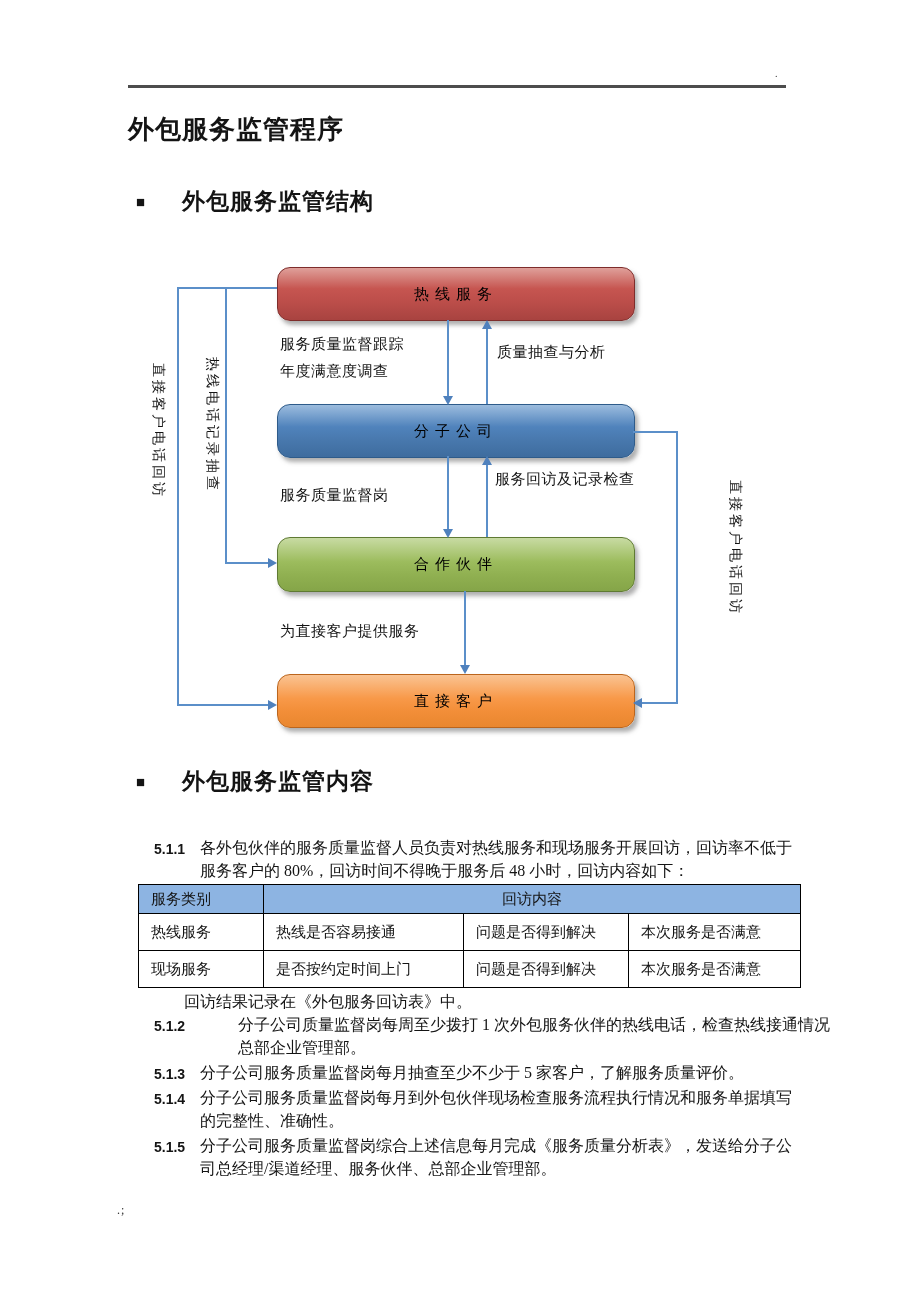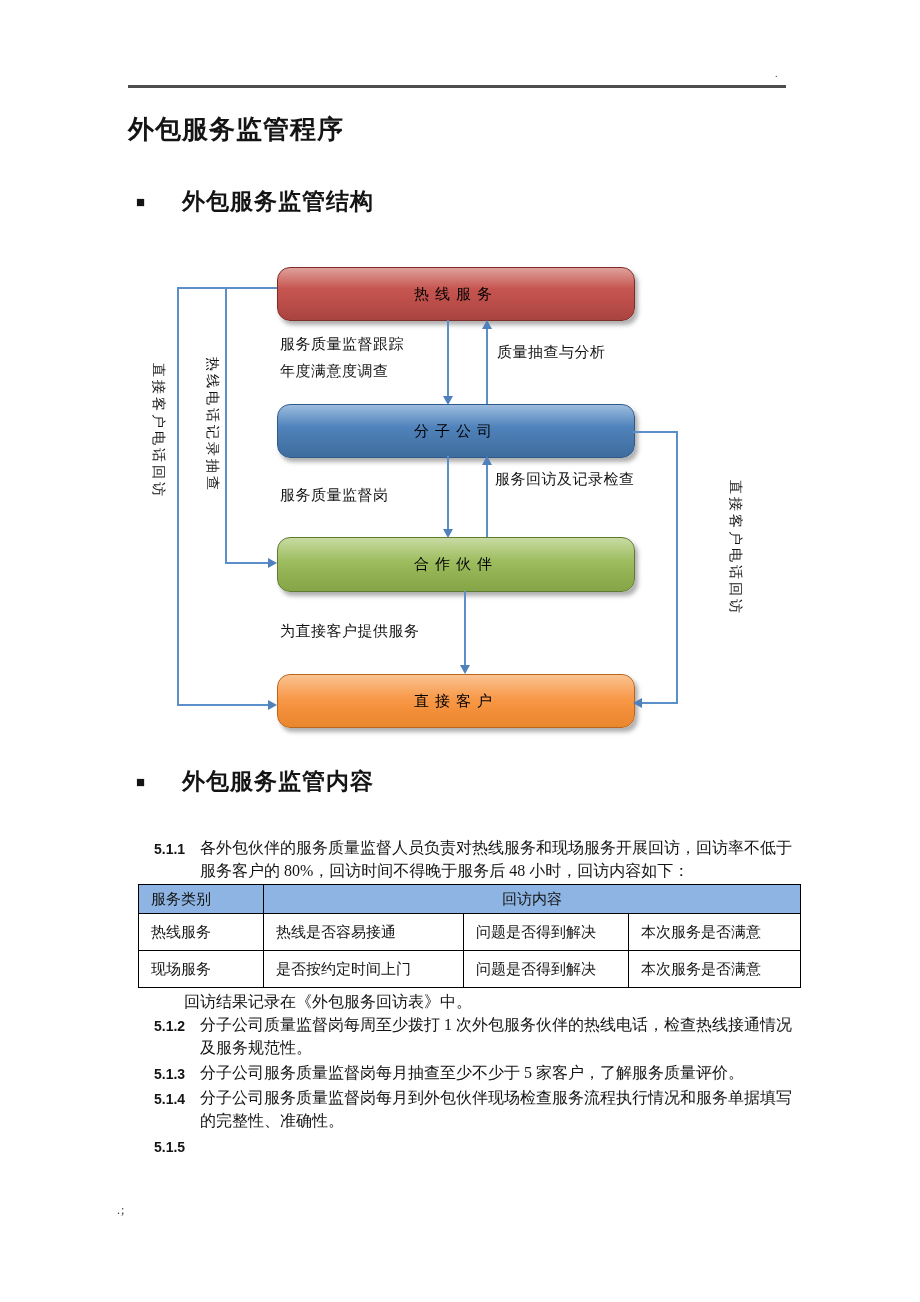--- a/index.html
+++ b/index.html
@@ -149,40 +149,44 @@
     <td>现场服务</td>
     <td>是否按约定时间上门</td>
     <td>问题是否得到解决</td>
     <td>本次服务是否满意</td>
   </tr>
 </tbody>
   </table>
 
 <div class="abs note-line" style="top:990px;">回访结果记录在《外包服务回访表》中。</div>
 
-<div class="abs para" style="top:1013px;">
+<div class="abs para" style="top:1013px;justify-content:space-between;">
   <span class="pnum">5.1.2</span>
   <div>
     <div>分子公司质量监督岗每周至少拨打 1 次外包服务伙伴的热线电话，检查热线接通情况</div>
-    <div>及服务规范性。</div>
+    <div>总部企业管理部。</div>
   </div>
 </div>
 
 <div class="abs para" style="top:1061px;">
   <span class="pnum">5.1.3</span>
   <div>
     <div>分子公司服务质量监督岗每月抽查至少不少于 5 家客户，了解服务质量评价。</div>
   </div>
 </div>
 
 <div class="abs para" style="top:1086px;">
   <span class="pnum">5.1.4</span>
   <div>
     <div>分子公司服务质量监督岗每月到外包伙伴现场检查服务流程执行情况和服务单据填写</div>
     <div>的完整性、准确性。</div>
   </div>
 </div>
 
 <div class="abs para" style="top:1134px;">
   <span class="pnum">5.1.5</span>
+  <div>
+    <div>分子公司服务质量监督岗综合上述信息每月完成《服务质量分析表》，发送给分子公</div>
+    <div>司总经理/渠道经理、服务伙伴、总部企业管理部。</div>
+  </div>
 </div>
 
 <div class="abs footer-mark">.;</div>
 
 </body></html>

